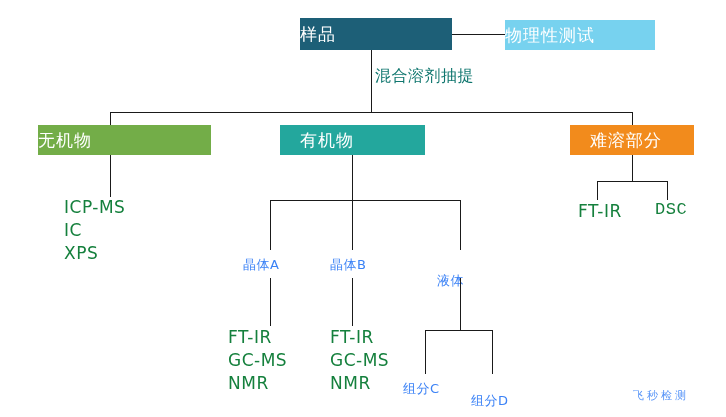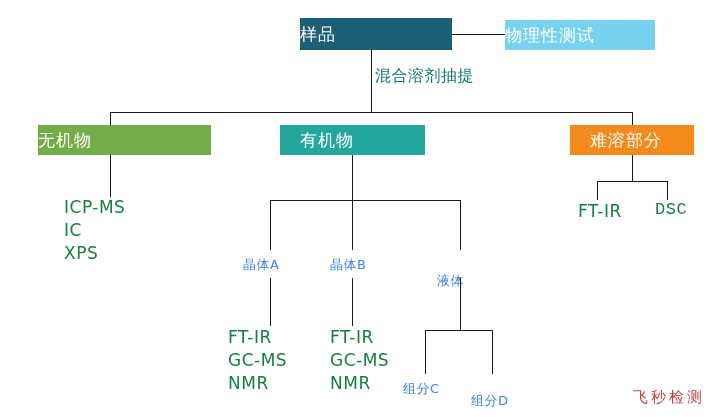--- a/index.html
+++ b/index.html
@@ -58,22 +58,22 @@
   .leaf-list div { letter-spacing: 0.5px; }
   .proc-label {
     position: absolute;
     color: #0f766e;
     font-size: 16px;
     white-space: nowrap;
     letter-spacing: 0.5px;
   }
   .watermark {
     position: absolute;
-    color: #b91c1c;
-    font-size: 15px;
+    color: #3b82f6;
+    font-size: 11px;
     letter-spacing: 3px;
     white-space: nowrap;
     opacity: 0.85;
   }
 </style>
 </head>
 <body>
 
 <div id="canvas">
 

